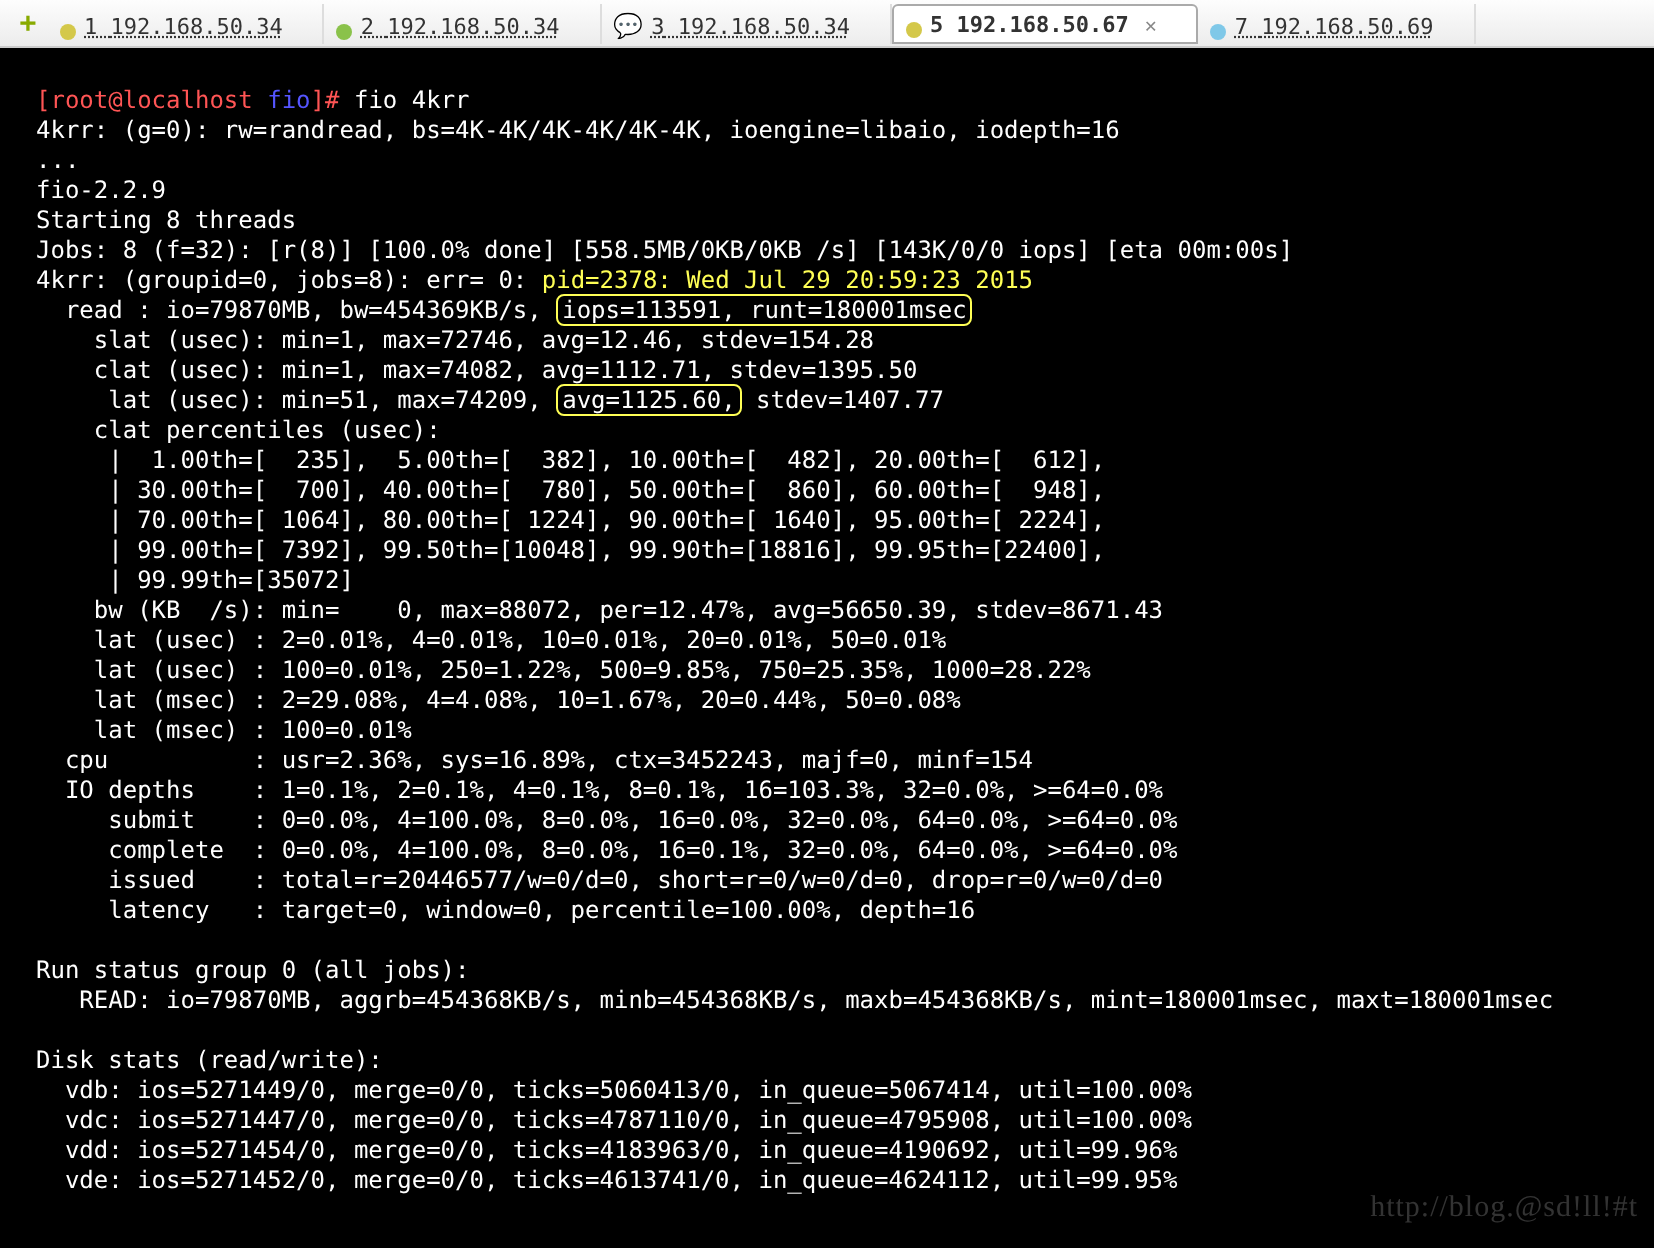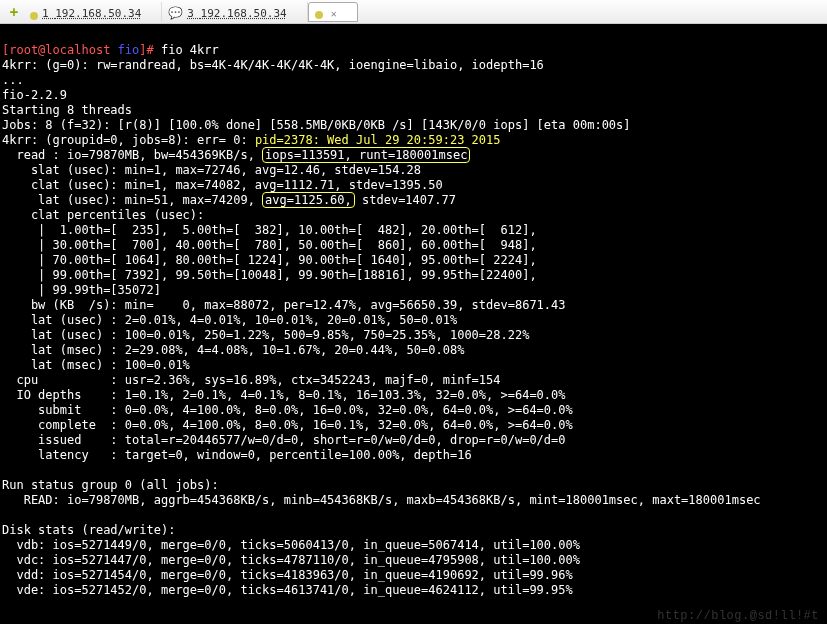--- a/index.html
+++ b/index.html
@@ -45,65 +45,74 @@
   }
   .tab-dot { width: 8px; height: 8px; border-radius: 50%; display: inline-block; }
   .tab-close {
     color: #888; font-size: 10px; margin-left: 4px;
   }
   .terminal {
     background: #000;
     color: #fff;
     width: 827px;
     height: 600px;
-    padding: 4px 2px;
+    padding: 4px 18px;
     font-size: 12px;
     line-height: 15px;
     white-space: pre;
     font-family: "DejaVu Sans Mono", "Liberation Mono", monospace;
     position: relative;
     overflow: hidden;
   }
   .yellow { color: #ffff55; }
   .red-prompt { color: #ff5555; }
   .blue-prompt { color: #5555ff; }
   .hl-box {
     border: 1px solid #ffff55;
     border-radius: 4px;
     padding: 0 2px;
   }
   .watermark {
     position: absolute;
-    bottom: 0;
+    bottom: 12px;
     right: 8px;
     color: #666;
-    font-size: 12px;
-    font-family: Liberation Mono, monospace;
+    font-size: 15px;
+    font-family: Liberation Serif, serif;
     opacity: 0.5;
     letter-spacing: 0.5px;
   }
   .tab-label { text-decoration: underline; text-decoration-style: dotted; }
 </style>
 </head>
 <body>
 
 <div class="tab-bar">
   <div class="tab-new">+</div>
 
   <div class="tab">
     <span class="tab-dot" style="background:#d4c84a"></span>
     <span class="tab-label"><span>1</span> <span>192.168.50.34</span></span>
   </div>
   <div class="tab">
+    <span class="tab-dot" style="background:#8ac24a"></span>
+    <span class="tab-label"><span>2</span> <span>192.168.50.34</span></span>
+  </div>
+  <div class="tab">
     <span style="color:#7fc8e8;font-size:12px">💬</span>
     <span class="tab-label"><span>3</span> <span>192.168.50.34</span></span>
   </div>
   <div class="tab active">
     <span class="tab-dot" style="background:#d4c84a"></span>
+    <span><b><span>5</span> <span>192.168.50.67</span></b></span>
     <span class="tab-close">✕</span>
+  </div>
+  <div class="tab">
+    <span class="tab-dot" style="background:#7fc8e8"></span>
+    <span class="tab-label"><span>7</span> <span>192.168.50.69</span></span>
   </div>
 </div>
 
 <div class="terminal">
 <span class="red-prompt">[root@localhost </span><span class="blue-prompt">fio</span><span class="red-prompt">]# </span><span>fio 4krr</span>
 <span>4krr: (g=0): rw=randread, bs=4K-4K/4K-4K/4K-4K, ioengine=libaio, iodepth=16</span>
 <span>...</span>
 <span>fio-2.2.9</span>
 <span>Starting 8 threads</span>
 <span>Jobs: 8 (f=32): [r(8)] [100.0% done] [558.5MB/0KB/0KB /s] [143K/0/0 iops] [eta 00m:00s]</span>

